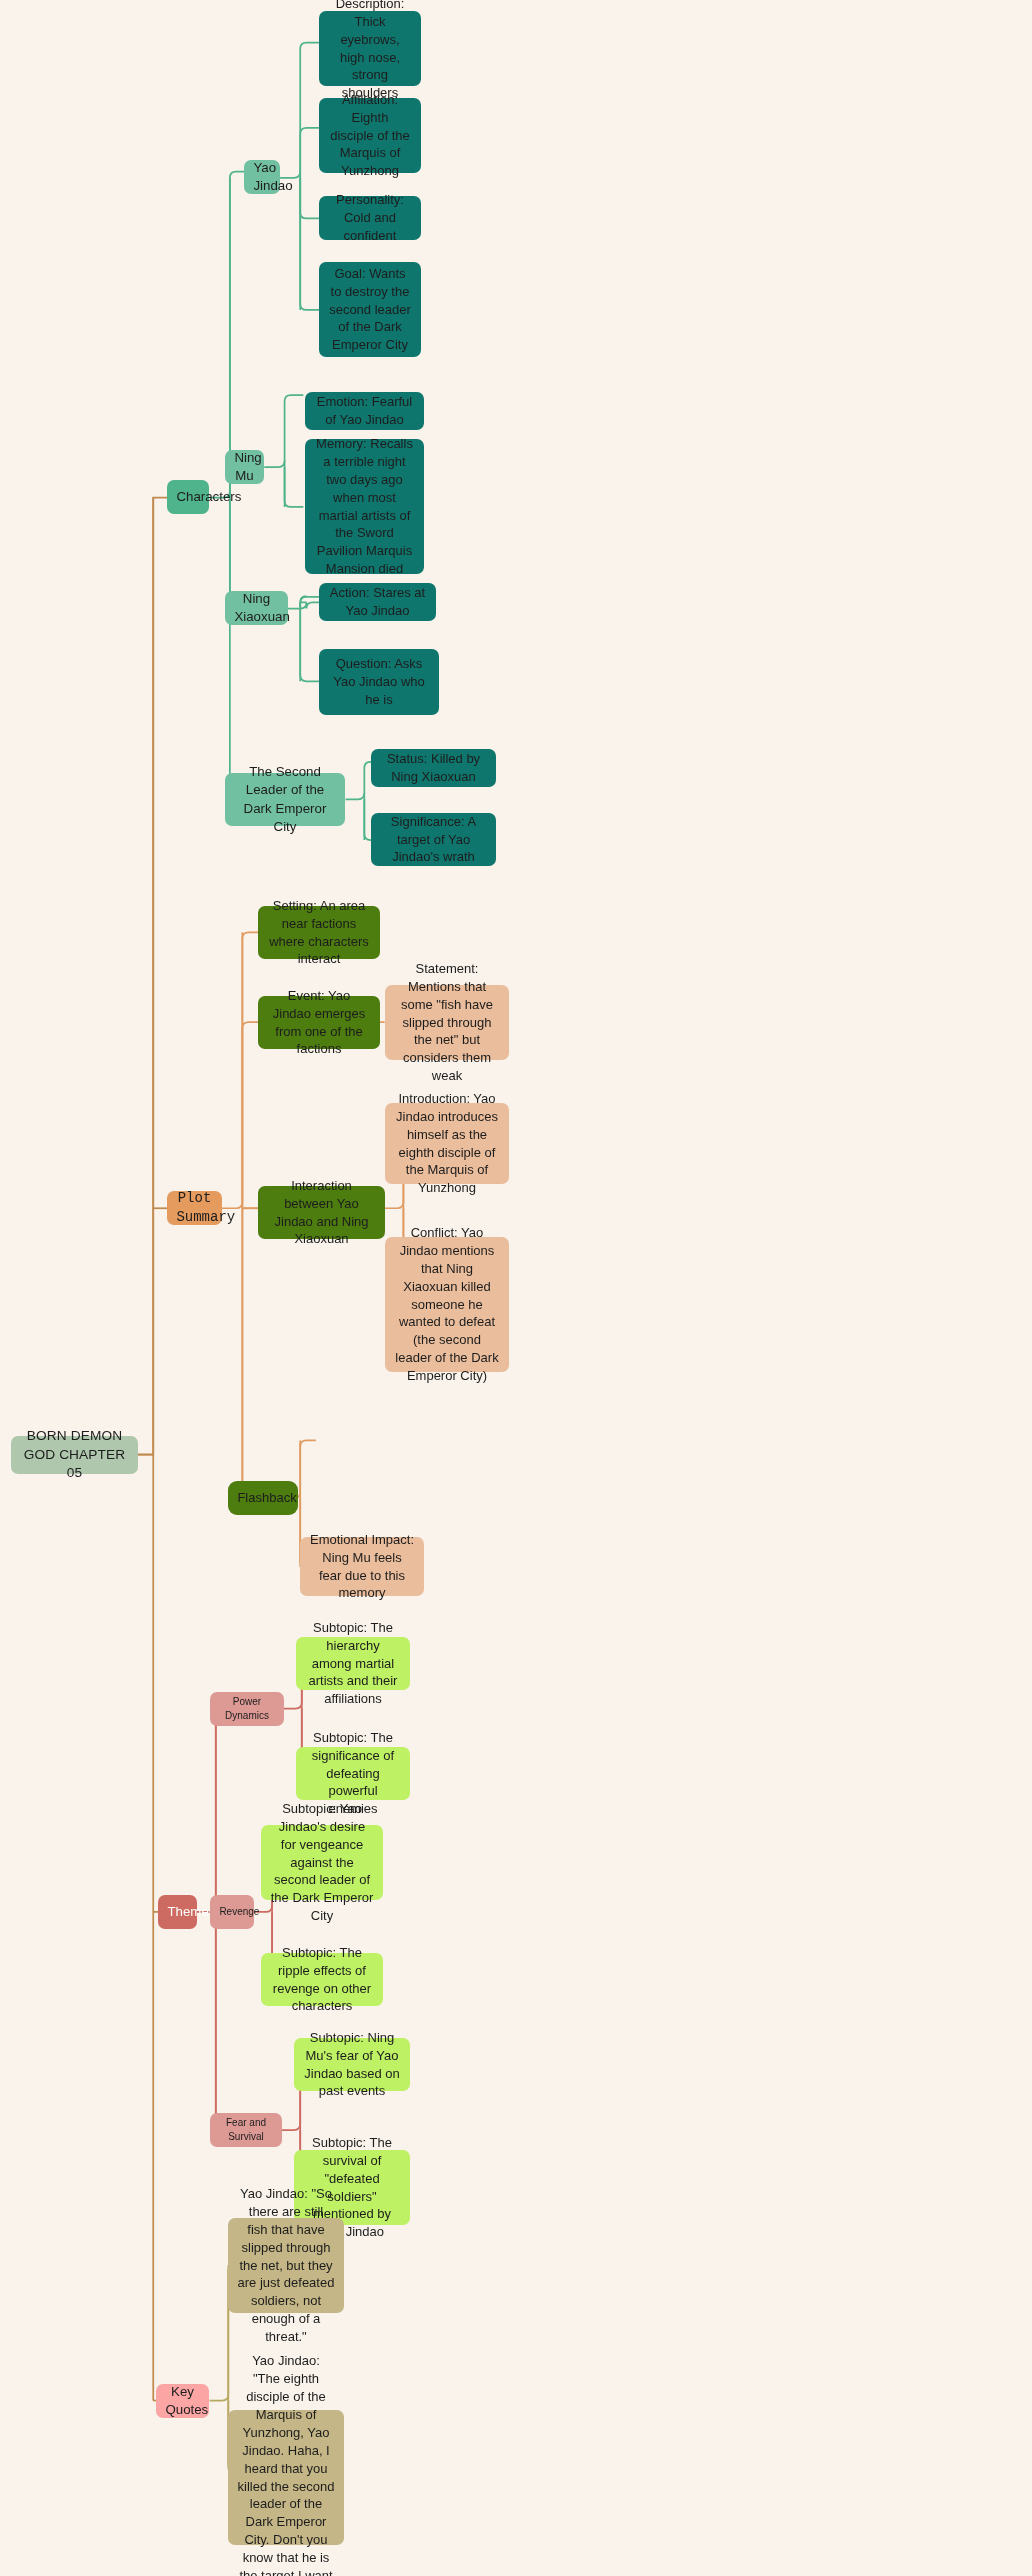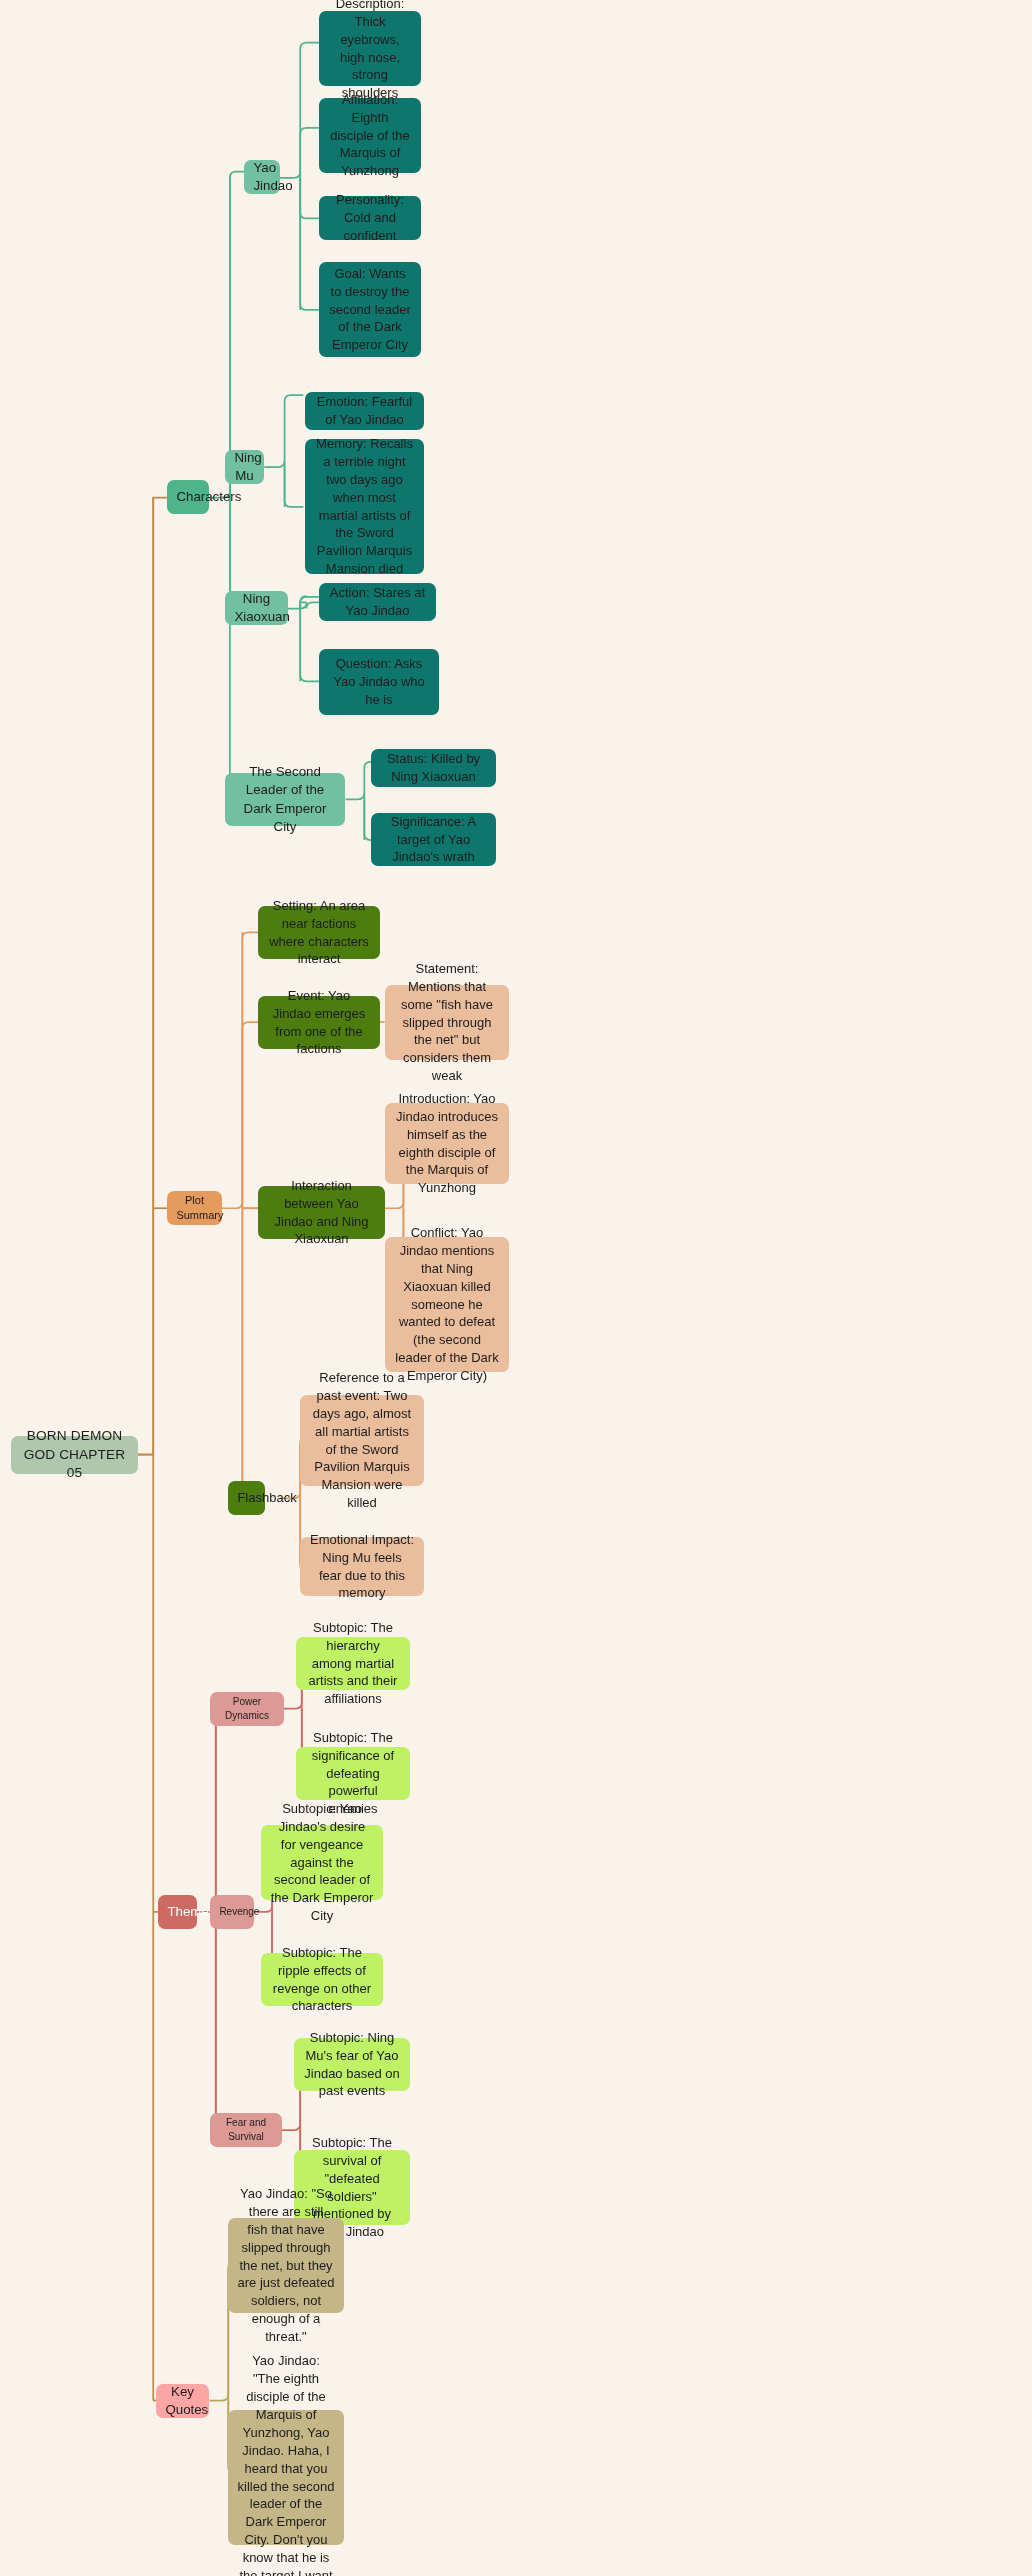--- a/index.html
+++ b/index.html
@@ -43,21 +43,21 @@
     font-size:13.7px;
     letter-spacing:0.1px;
   }
 
   
   .n-branch-green{background:#4fb38c;font-size:13.3px;}
   .n-sub-green   {background:#72c0a2;font-size:13.3px;}
   .n-leaf-green  {background:#0f766e;font-size:13px;}
 
   
-  .n-branch-orange{background:#e59a5e;font-size:11px;}
+  .n-branch-orange{background:#e59a5e;font-size:14px;font-family:Liberation Mono, monospace;}
   .n-sub-orange   {background:#4d7c0f;font-size:13px;}
   .n-leaf-orange  {background:#eabd9c;font-size:13px;}
 
   
   .n-branch-red{background:#cd6b62;font-size:13.3px;color:#ffffff;}
   .n-sub-red   {background:#dd9a95;font-size:10px;}
   .n-leaf-red  {background:#bef264;font-size:13px;}
 
   
   .n-branch-khaki{background:#b9a council;}
@@ -230,25 +230,22 @@
   <div class="node n-sub-orange" style="left:258px;top:1186px;width:127px;height:53px;">
     <span>Interaction between Yao Jindao and Ning Xiaoxuan</span>
   </div>
   <div class="node n-leaf-orange" style="left:385px;top:1103px;width:124px;height:81px;">
     <span>Introduction: Yao Jindao introduces himself as the eighth disciple of the Marquis of Yunzhong</span>
   </div>
   <div class="node n-leaf-orange" style="left:385px;top:1237px;width:124px;height:135px;">
     <span>Conflict: Yao Jindao mentions that Ning Xiaoxuan killed someone he wanted to defeat (the second leader of the Dark Emperor City)</span>
   </div>
 
-  <div class="node n-sub-orange" style="left:228px;top:1481px;width:37px;height:34px;">
+  <div class="node n-sub-orange" style="left:228px;top:1481px;width:70px;height:34px;border-radius:9px;">
     <span>Flashback</span>
-  </div>
-  <div class="node n-leaf-orange" style="left:300px;top:1395px;width:124px;height:91px;">
-    <span>Reference to a past event: Two days ago, almost all martial artists of the Sword Pavilion Marquis Mansion were killed</span>
   </div>
   <div class="node n-leaf-orange" style="left:300px;top:1537px;width:124px;height:59px;">
     <span>Emotional Impact: Ning Mu feels fear due to this memory</span>
   </div>
 
   <div class="node n-branch-red" style="left:158px;top:1895px;width:39px;height:34px;">
     <span>Themes</span>
   </div>
 
   <div class="node n-sub-red" style="left:210px;top:1692px;width:74px;height:34px;">

